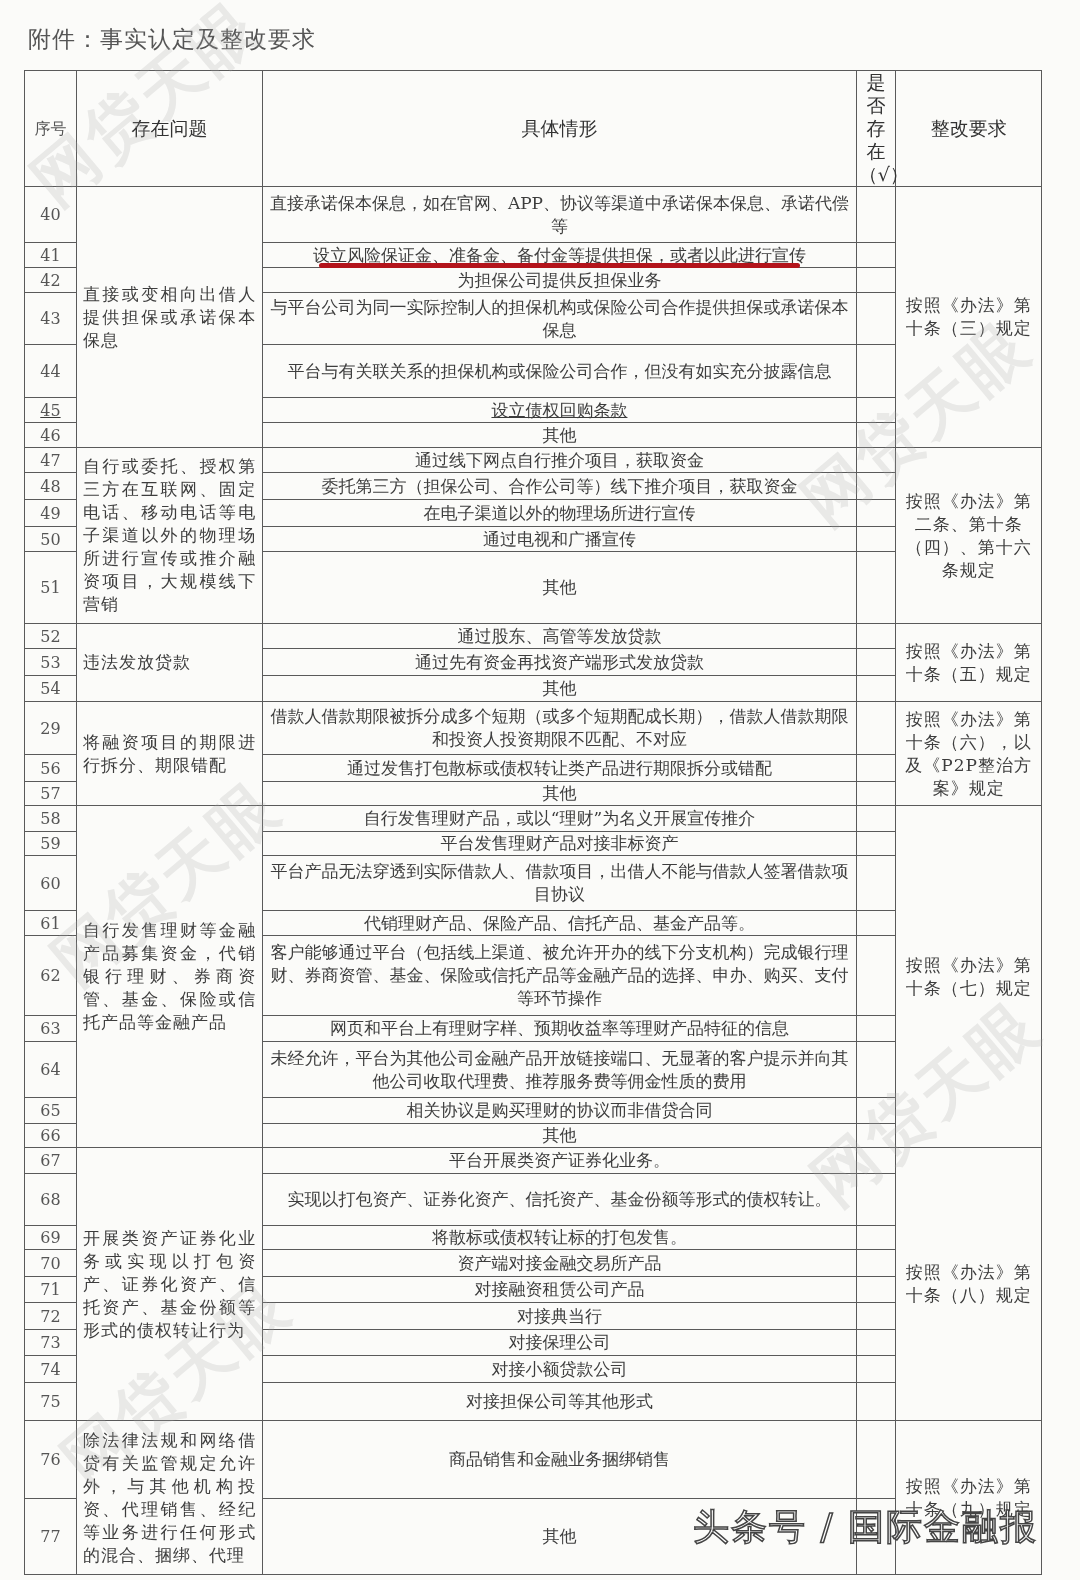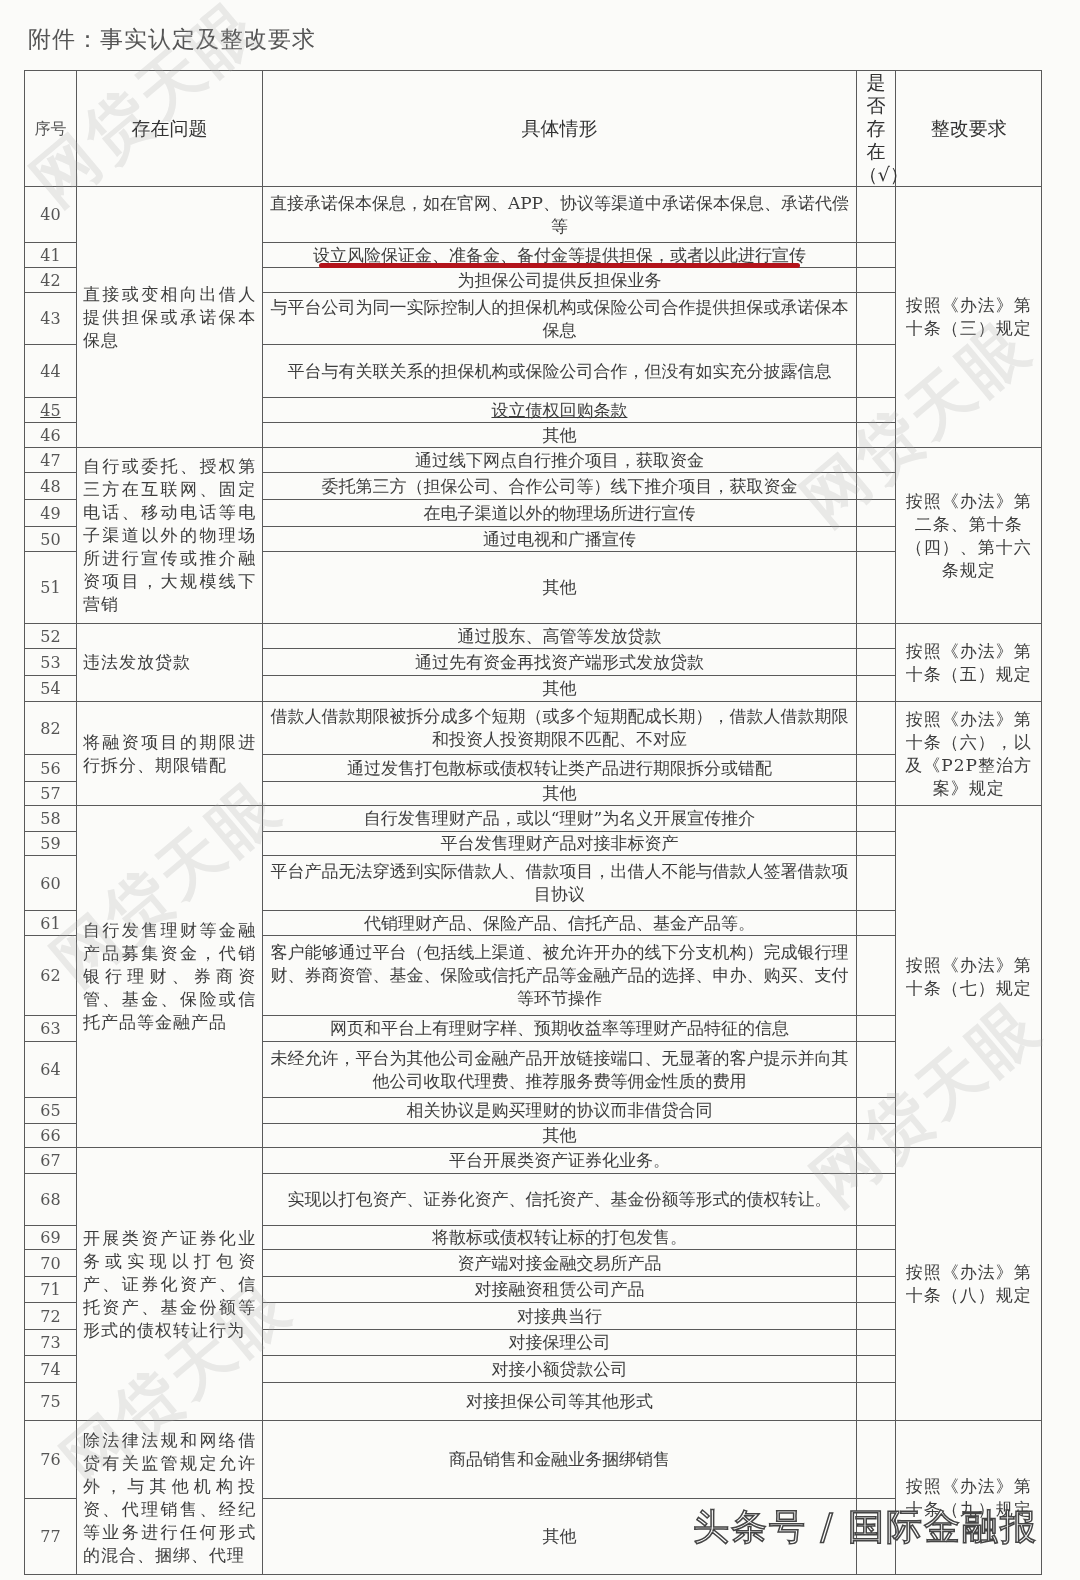--- a/index.html
+++ b/index.html
@@ -144,21 +144,21 @@
         <td class="col-no">53</td>
         <td class="col-detail"><span>通过先有资金再找资产端形式发放贷款</span></td>
         <td class="col-exist"></td>
       </tr>
       <tr style="height: 26px;">
         <td class="col-no">54</td>
         <td class="col-detail"><span>其他</span></td>
         <td class="col-exist"></td>
       </tr>
       <tr style="height: 53px;">
-        <td class="col-no">82</td>
+        <td class="col-no">29</td>
         <td class="col-issue" rowspan="3">
           <span class="issue-text">将融资项目的期限进行拆分、期限错配</span>
         </td>
         <td class="col-detail"><span>借款人借款期限被拆分成多个短期（或多个短期配成长期），借款人借款期限和投资人投资期限不匹配、不对应</span></td>
         <td class="col-exist"></td>
         <td class="col-req" rowspan="3">
           <span class="req-text">按照《办法》第十条（六），以及《P2P整治方案》规定</span>
         </td>
       </tr>
       <tr style="height: 27px;">

